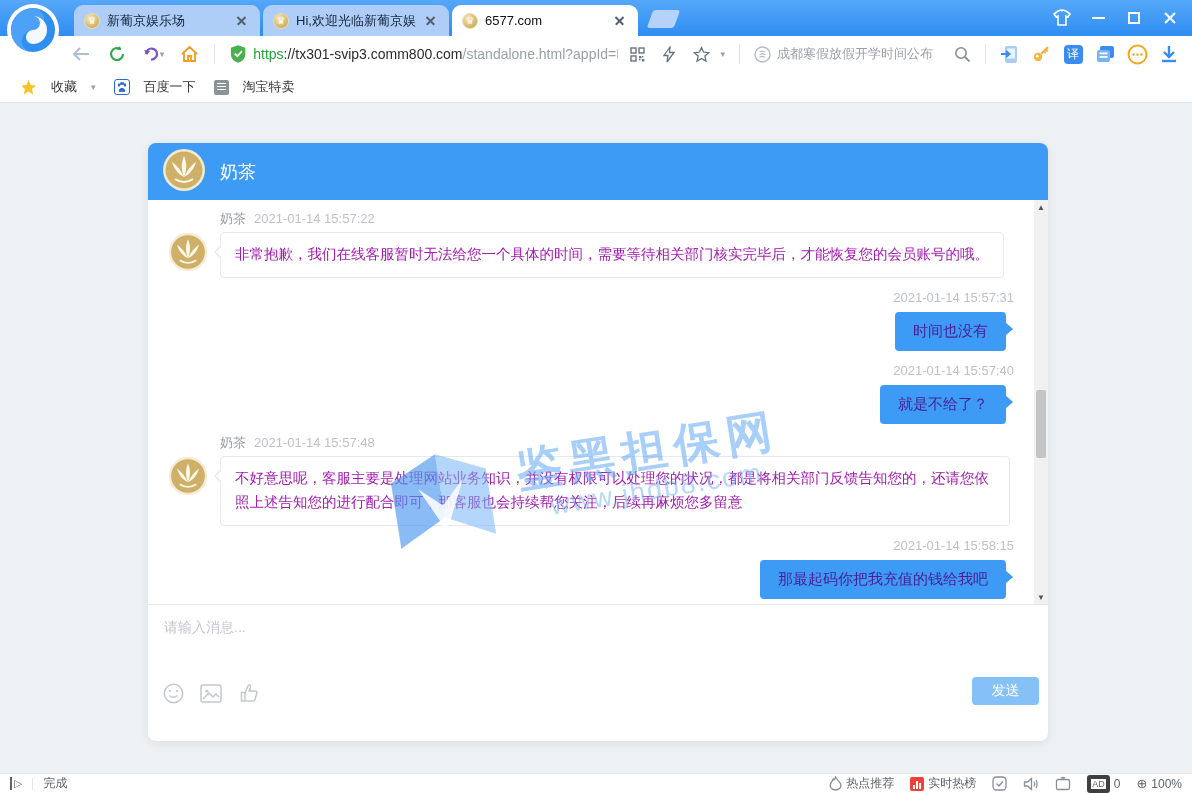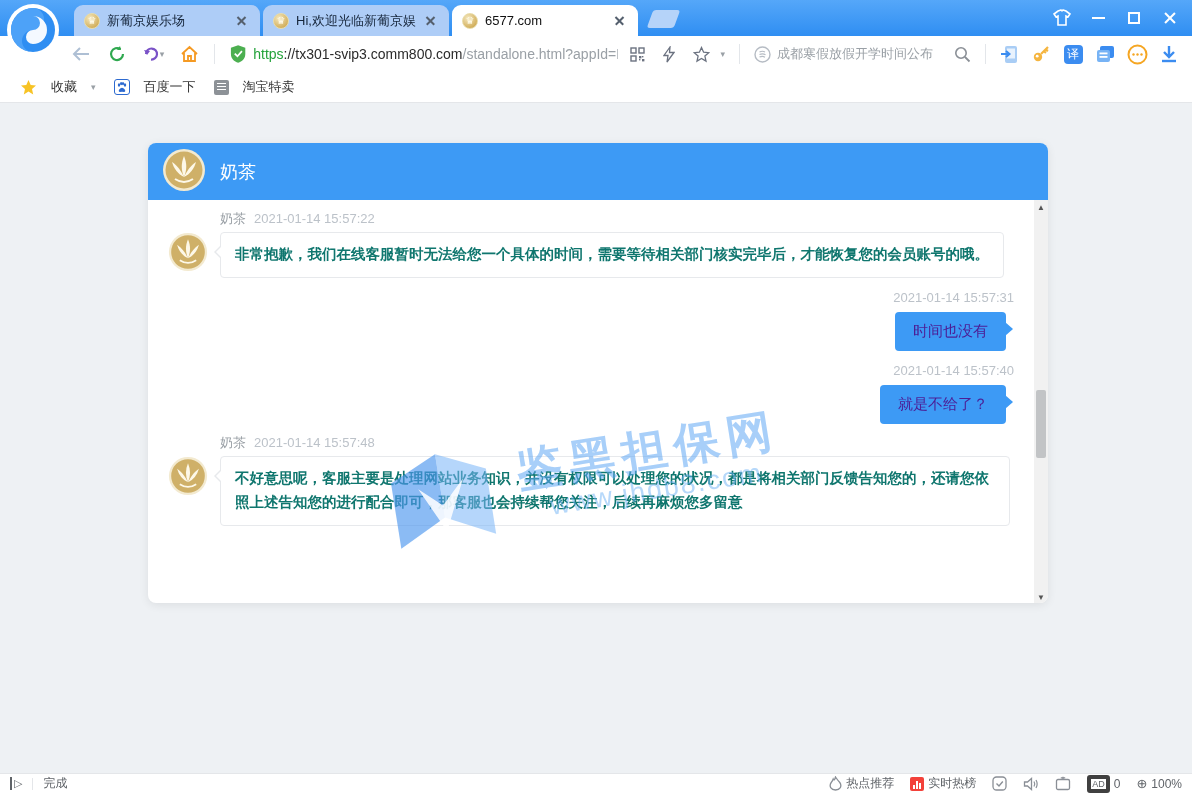--- a/index.html
+++ b/index.html
@@ -49,34 +49,34 @@
   #bookmarks { position:absolute; left:0; top:72px; width:1192px; height:31px; background:#fff;
     border-bottom:1px solid #e4e6e9; display:flex; align-items:center; padding:0 16px; gap:10px; font-size:13px; color:#333; }
   .bm { display:flex; align-items:center; gap:14px; cursor:pointer; padding:2px 4px; }
   .paw-badge { width:16px; height:16px; border:1px solid #2d6ad0; border-radius:3px; display:flex; align-items:center; justify-content:center; }
   .doc-badge { width:15px; height:15px; background:#8d9297; border-radius:2px; position:relative; }
   .doc-badge:before { content:""; position:absolute; left:3px; top:3px; width:9px; height:1.5px; background:#fff; box-shadow:0 3px 0 #fff,0 6px 0 #fff; }
   .caret { font-size:9px; color:#9aa0a6; }
 
   
   #content { position:absolute; left:0; top:103px; width:1192px; height:670px; background:#eef1f4; }
-  #chat-card { position:absolute; left:148px; top:40px; width:900px; height:460px; background:#fff;
+  #chat-card { position:absolute; left:148px; top:40px; width:900px; height:598px; background:#fff;
     border-radius:8px; box-shadow:0 2px 10px rgba(0,0,0,0.08); overflow:hidden; }
   .chat-header { position:absolute; left:0; top:0; width:100%; height:57px; background:#3d9af5;
     display:flex; align-items:center; padding:0 14px; gap:14px; }
   .chat-header .cname { color:#fff; font-size:18px; }
   .avatar { border-radius:50%; flex:0 0 auto; }
 
   .chat-body { position:absolute; left:0; top:57px; width:886px; height:404px; padding:6px 20px 0 20px; overflow:hidden; }
   .msg-agent { margin-top:4px; }
   .agent-meta { font-size:13px; color:#9aa0a6; margin:2px 0 4px 52px; }
   .agent-meta .mtime { color:#bcc2c9; margin-left:8px; }
   .agent-row { display:flex; align-items:flex-start; gap:12px; }
   .agent-bubble { position:relative; background:#fff; border:1px solid #e7e9ec; border-radius:4px;
-    padding:10px 14px; font-size:14.5px; color:#0f766e; line-height:1.65; max-width:790px;font-weight:bold; }
+    padding:10px 14px; font-size:14.5px; color:#a21caf; line-height:1.65; max-width:790px; }
   .agent-bubble:before { content:""; position:absolute; left:-7px; top:12px; width:0; height:0;
     border-top:7px solid transparent; border-bottom:7px solid transparent; border-right:7px solid #e7e9ec; }
   .agent-bubble:after { content:""; position:absolute; left:-5.5px; top:13px; width:0; height:0;
     border-top:6px solid transparent; border-bottom:6px solid transparent; border-right:6px solid #fff; }
   .msg-user { display:flex; flex-direction:column; align-items:flex-end; margin-top:8px; }
   .user-time { font-size:13px; color:#bcc2c9; margin:4px 0 7px 0; }
   .user-bubble { position:relative; background:#3d9af5; border-radius:4px; padding:10px 18px;
     font-size:15px; color:#4c1d95; margin-right:8px; }
   .user-bubble:after { content:""; position:absolute; right:-7px; top:10px; width:0; height:0;
     border-top:7px solid transparent; border-bottom:7px solid transparent; border-left:8px solid #3d9af5; }
@@ -359,20 +359,24 @@
                 <path d="M22 8 C19 15 19 22 22 29 C25 22 25 15 22 8Z" fill="#fdf8e8"></path>
                 <path d="M10 14 C12 21 16 26 22 29 C19 23 16 18 10 14Z" fill="#fdf8e8"></path>
                 <path d="M34 14 C32 21 28 26 22 29 C25 23 28 18 34 14Z" fill="#fdf8e8"></path>
                 <path d="M13 31 Q22 37 31 31" stroke="#fdf8e8" stroke-width="2" fill="none"></path>
               </svg>
           </span>
           <div class="agent-bubble">不好意思呢，客服主要是处理网站业务知识，并没有权限可以处理您的状况，都是将相关部门反馈告知您的，还请您依照上述告知您的进行配合即可，那客服也会持续帮您关注，后续再麻烦您多留意</div>
         </div>
       </div>
 
+      <div class="msg-user">
+        <span class="user-time">2021-01-14 15:58:15</span>
+        <div class="user-bubble">那最起码你把我充值的钱给我吧</div>
+      </div>
 
     </div>
 
     <div class="chat-scrollbar">
       <span class="sb-arrow sb-up">▲</span>
       <span class="sb-thumb"></span>
       <span class="sb-arrow sb-down">▼</span>
     </div>
 
     <div class="chat-input">

